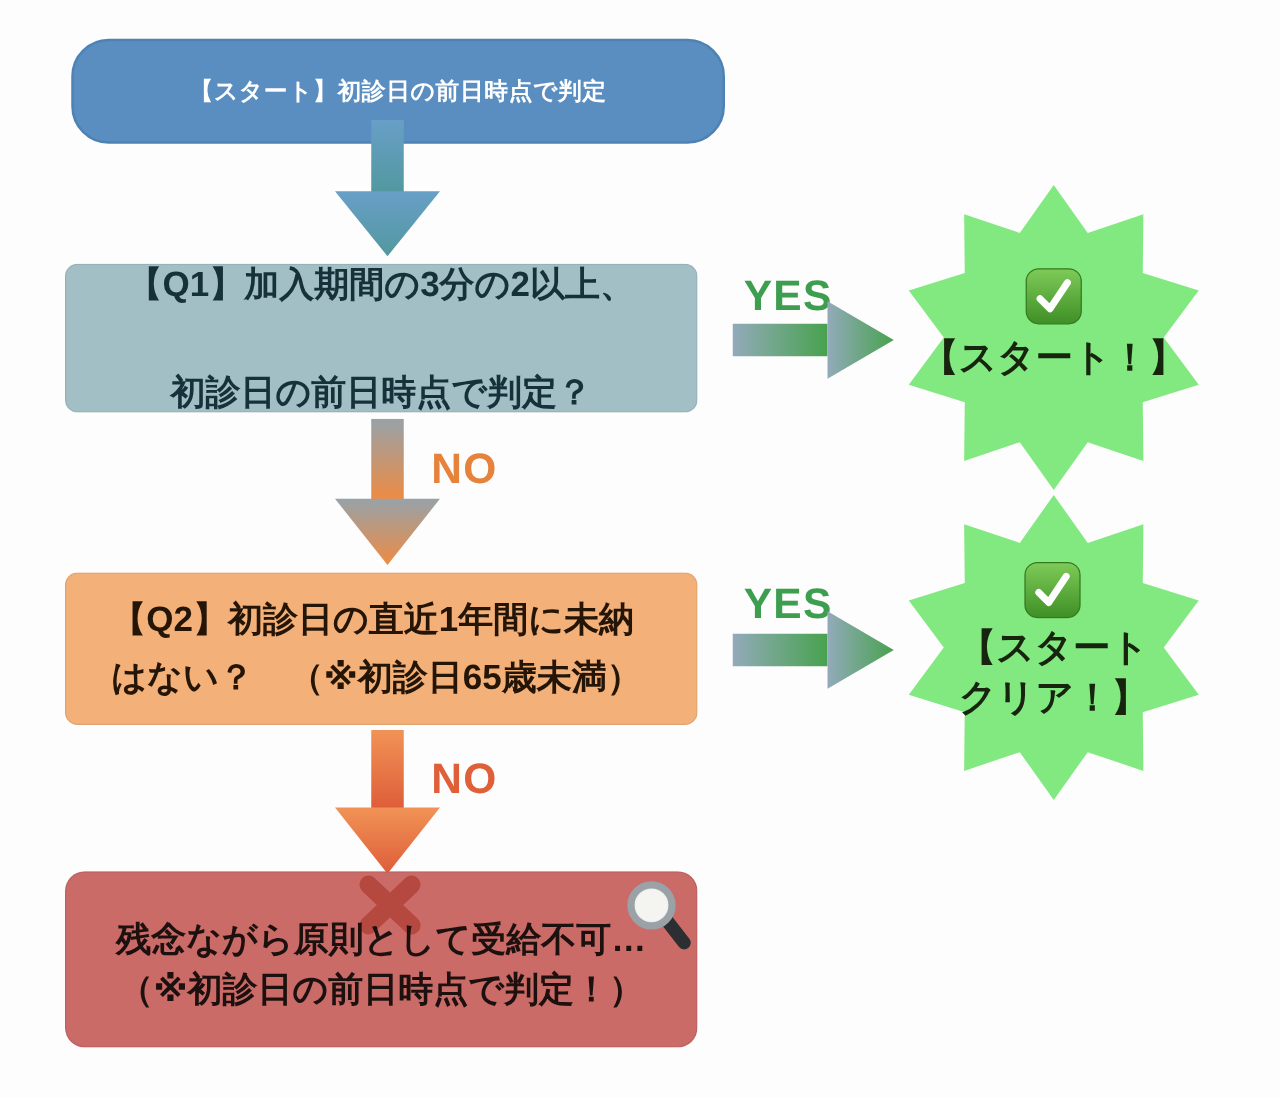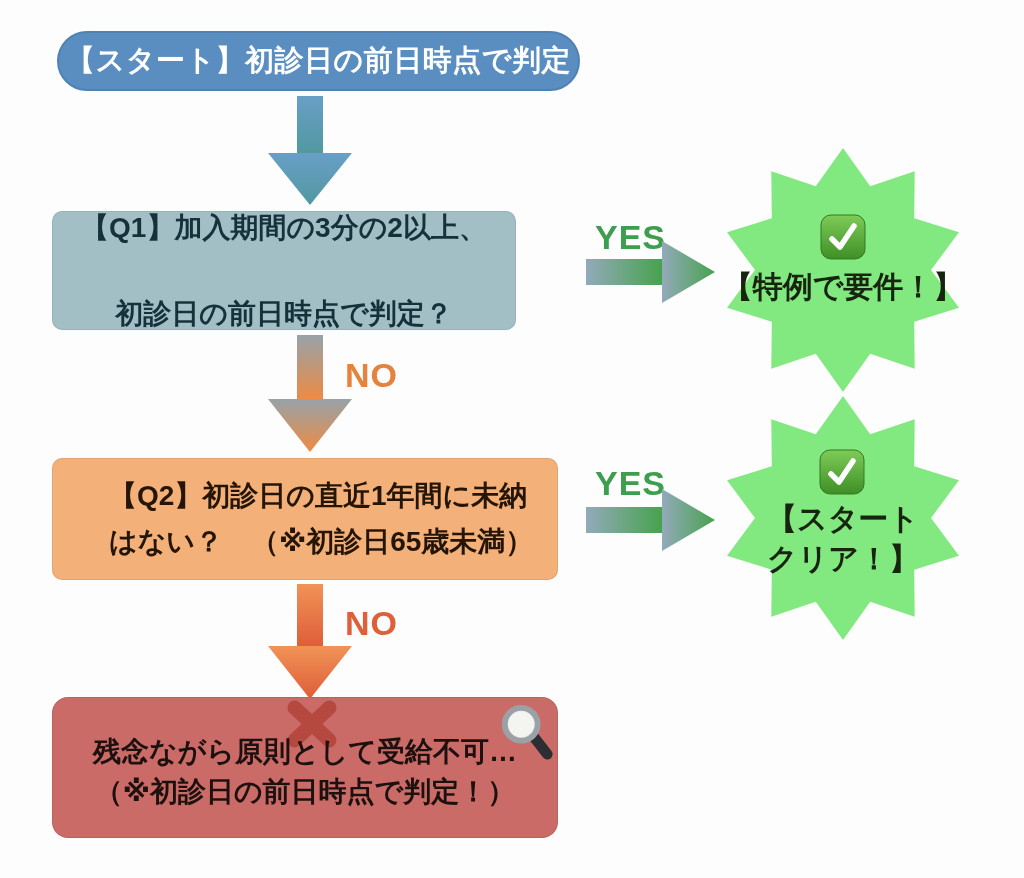--- a/index.html
+++ b/index.html
@@ -8,40 +8,40 @@
     background:var(--c-canvas_bg,#fdfdfd);
     font-family:"Liberation Sans","DejaVu Sans",sans-serif;
     overflow:hidden;
   }
   .abs{position:absolute;}
   .node{
     position:absolute;display:flex;flex-direction:column;justify-content:center;
     box-sizing:border-box;text-align:center;font-weight:700;
   }
   .start{
-    left:57px;top:31px;width:523px;height:60px;border-radius:30px;
+    left:57px;top:31px;width:523px;height:84px;border-radius:30px;
     background:var(--c-start_bg,#5a8ec0);
     border:2px solid var(--c-start_border,#4e82b4);
     color:var(--c-start_text,#ffffff);
-    font-size:29px;letter-spacing:.5px;
+    font-size:19px;letter-spacing:.5px;
   }
   .q1{
-    left:52px;top:211px;width:464px;height:119px;border-radius:10px;
+    left:52px;top:211px;width:506px;height:119px;border-radius:10px;
     background:var(--c-q1_bg,#a3bfc6);
     border:1px solid rgba(0,0,0,.07);
     color:var(--c-q1_text,#16313a);
     font-size:28px;line-height:46px;gap:40px;
   }
   .q2{
     left:52px;top:458px;width:506px;height:122px;border-radius:10px;
     background:var(--c-q2_bg,#f3b078);
     border:1px solid rgba(0,0,0,.07);
     color:var(--c-q2_text,#241507);
     font-size:28px;line-height:46px;
-    align-items:flex-start;padding-left:56px;text-align:left;
+    align-items:flex-start;padding-left:36px;text-align:left;
   }
   .fail{
     left:52px;top:697px;width:506px;height:141px;border-radius:16px;
     background:var(--c-fail_bg,#cb6b67);
     border:1px solid rgba(0,0,0,.08);
     color:var(--c-fail_text,#1d1110);
     font-size:28px;justify-content:flex-start;
   }
   .fail-text{position:absolute;left:0;top:34px;width:100%;line-height:40px;font-weight:700;}
   .yn{
@@ -109,21 +109,21 @@
     <polygon points="76,1 76,63 129,32" fill="url(#g-yes)"></polygon>
   </svg>
 
   <svg class="abs" style="left:718px;top:145px" width="250" height="250" viewBox="0 0 250 250">
     <polygon style="fill:var(--c-star_bg,#82e981)" points="125,3 152.2,41.3 196.7,26.3 196.2,73.3 241,87.3 213,125 241,162.7 196.2,176.7 196.7,223.7 152.2,208.7 125,247 97.8,208.7 53.3,223.7 53.8,176.7 9,162.7 37,125 9,87.3 53.8,73.3 53.3,26.3 97.8,41.3"></polygon>
   </svg>
   <svg class="check" style="left:820px;top:214px" viewBox="0 0 46 46">
     <rect x="1" y="1" width="44" height="44" rx="10" fill="url(#g-check)" stroke="#35791f" stroke-width="1"></rect>
     <path d="M12 25 L20 33 L34 12" fill="none" stroke="#ffffff" stroke-width="5.5" stroke-linecap="round" stroke-linejoin="round"></path>
   </svg>
-  <div class="star-label" style="left:718px;top:267px">【特例で要件！】</div>
+  <div class="star-label" style="left:718px;top:267px">【スタート！】</div>
 
   <div class="yn no1" style="left:345px;top:356px">NO</div>
   <svg class="abs" style="left:267px;top:335px" width="86" height="118" viewBox="0 0 86 118">
     <rect x="30" y="0" width="26" height="65" fill="url(#g-no1)"></rect>
     <polygon points="1,64 85,64 43,117" fill="url(#g-no1)"></polygon>
   </svg>
 
   <div class="node q2">
     <div>【Q2】初診日の直近1年間に未納</div>
     <div>はない？　（※初診日65歳未満）</div>

